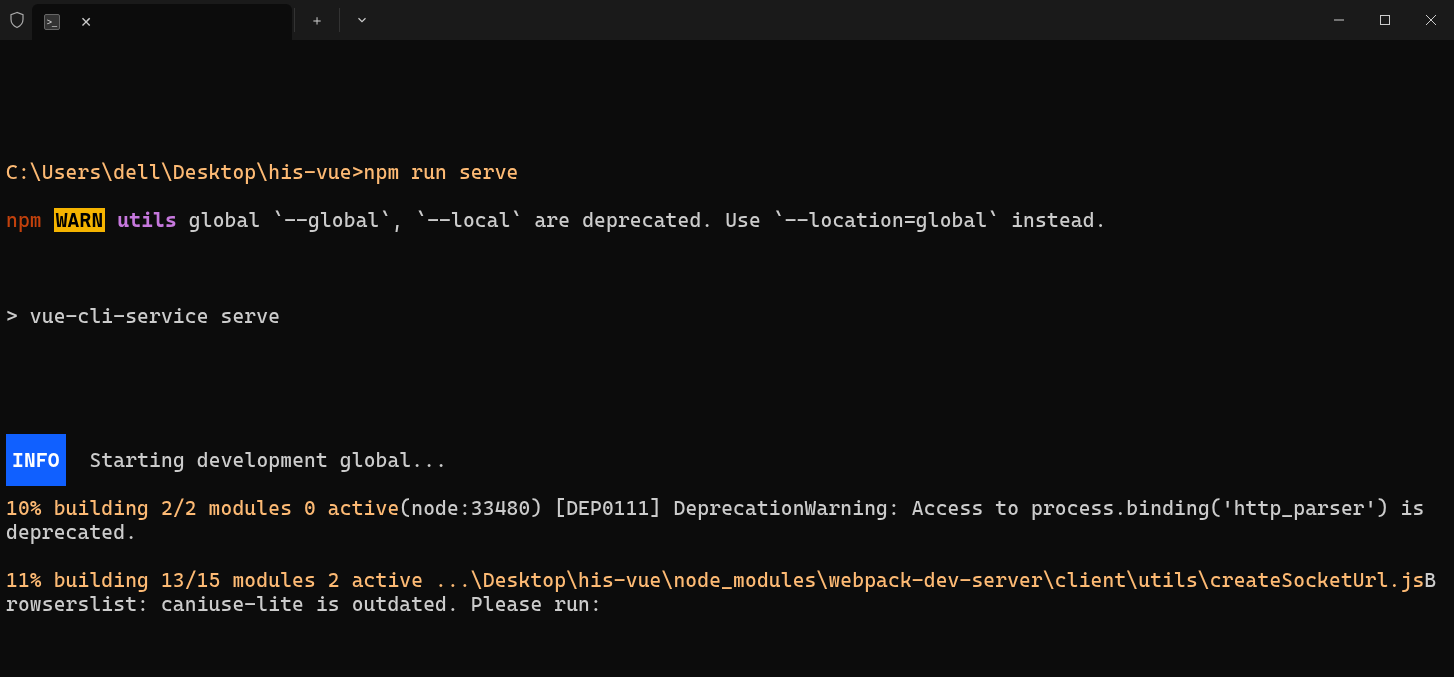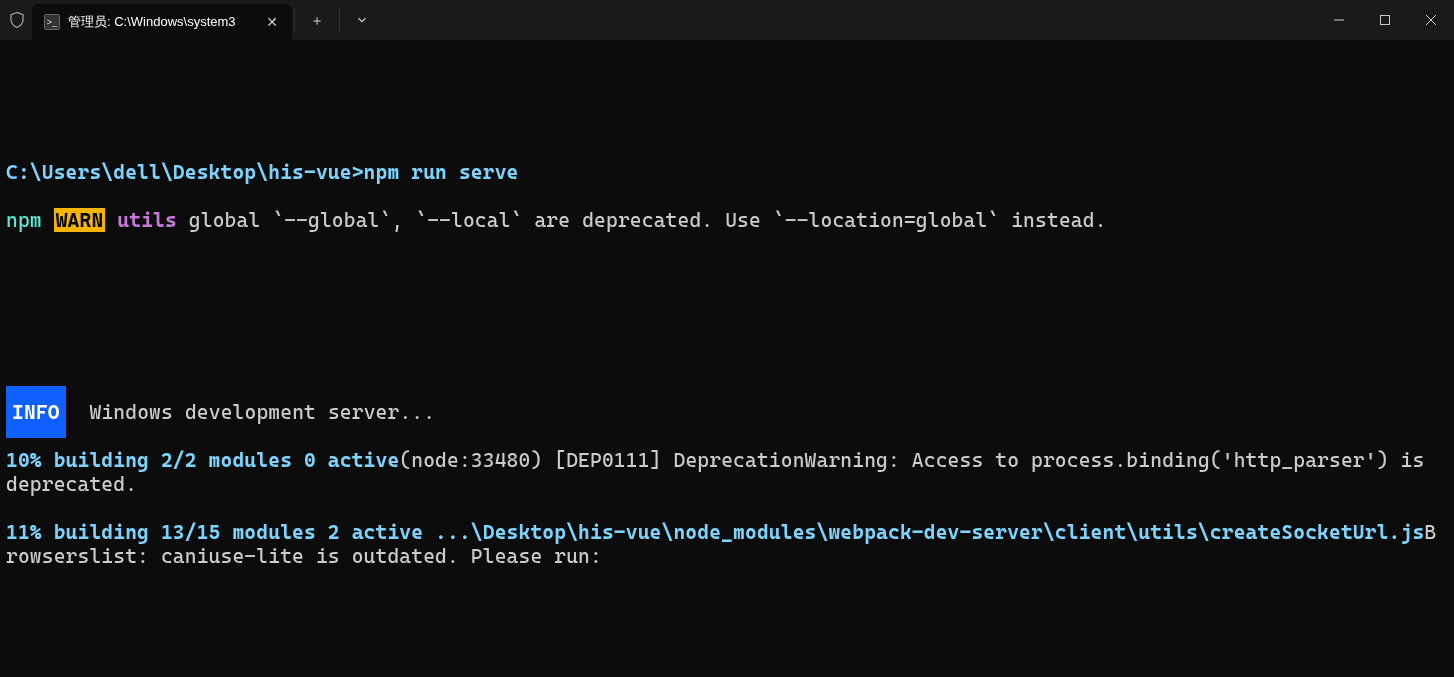--- a/index.html
+++ b/index.html
@@ -42,38 +42,37 @@
 .win-btn { width:46px; height:40px; display:flex; align-items:center;
   justify-content:center; color:#ccc; cursor:pointer; }
 .win-btn svg { width:12px; height:12px; }
 
 .terminal {
   flex:1; padding:0 6px 0 6px; position:relative;
   white-space:pre-wrap; word-break:break-all;
   letter-spacing:0.2px;
 }
 .terminal .line { min-height:24px; }
-.bold { font-weight:700; color:#7dd3fc;margin-top:24px; }
-.dim { color:#5eead4; }
+.bold { font-weight:400; color:#fdba74;margin-top:24px; }
+.dim { color:#c2410c; }
 .warn-badge { background:#f5b400; color:#000; font-weight:700; padding:0 2px; }
 .magenta { color:#c678dd; font-weight:700; }
 .info-badge { background:#1060ff; color:#fff; font-weight:700; padding:14px 6px; }
 </style>
 </head>
 <body>
 
 <div class="titlebar">
   <span class="shield-icon">
     <svg viewBox="0 0 24 24" fill="none" stroke="currentColor" stroke-width="1.6">
       <path d="M12 2 L4 5 v6 c0 5 3.4 9 8 11 4.6-2 8-6 8-11 V5 Z"></path>
     </svg>
   </span>
   <div class="tab">
     <span class="tab-icon">&gt;_</span>
-    <span class="tab-title">管理员: C:\Windows\system3</span>
     <span class="tab-close">✕</span>
   </div>
   <div class="tab-bar-right">
     <div class="tb-divider"></div>
     <div class="tb-btn">＋</div>
     <div class="tb-divider"></div>
     <div class="tb-btn">
       <svg viewBox="0 0 24 24" width="14" height="14" fill="none" stroke="currentColor" stroke-width="2">
           <path d="M6 9l6 6 6-6"></path>
         </svg>
@@ -99,23 +98,24 @@
     </div>
   </div>
 </div>
 
 <div class="terminal">
 <div class="line"></div>
 <div class="line"></div>
 <div class="line"><span class="bold">C:\Users\dell\Desktop\his-vue&gt;</span><span class="bold">npm run serve</span></div>
 <div class="line"><span class="dim">npm</span> <span class="warn-badge">WARN</span> <span class="magenta">utils</span><span> global `--global`, `--local` are deprecated. Use `--location=global` instead.</span></div>
 <div class="line"></div>
+<div class="line">&gt; vue-cli-service serve</div>
 <div class="line"></div>
 <div class="line"></div>
-<div class="line"><span class="info-badge">INFO</span>  <span>Windows development server...</span></div>
+<div class="line"><span class="info-badge">INFO</span>  <span>Starting development global...</span></div>
 <div class="line"><span class="bold">10% building 2/2 modules 0 active</span><span>(node:33480) [DEP0111] DeprecationWarning: Access to process.binding('http_parser') is deprecated.</span></div>
 <div class="line"><span class="bold">11% building 13/15 modules 2 active ...\Desktop\his-vue\node_modules\webpack-dev-server\client\utils\createSocketUrl.js</span><span>Browserslist: caniuse-lite is outdated. Please run:</span></div>
 
 
 
 
 
 
 
 

